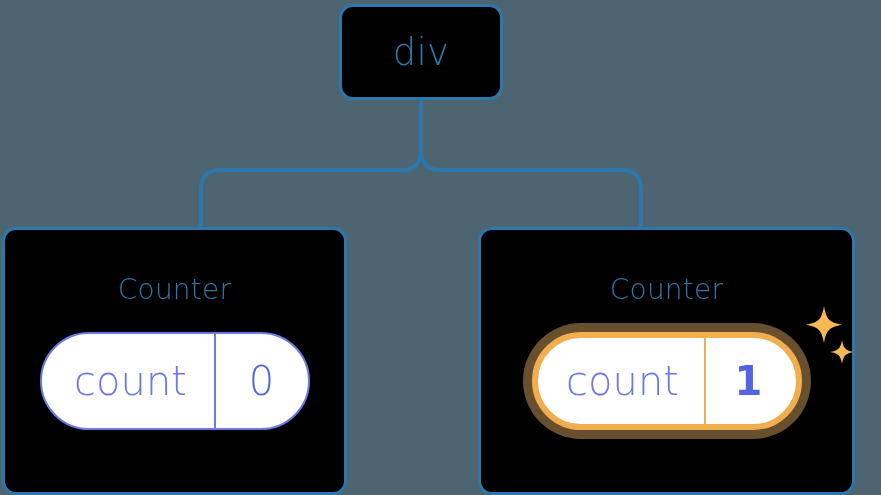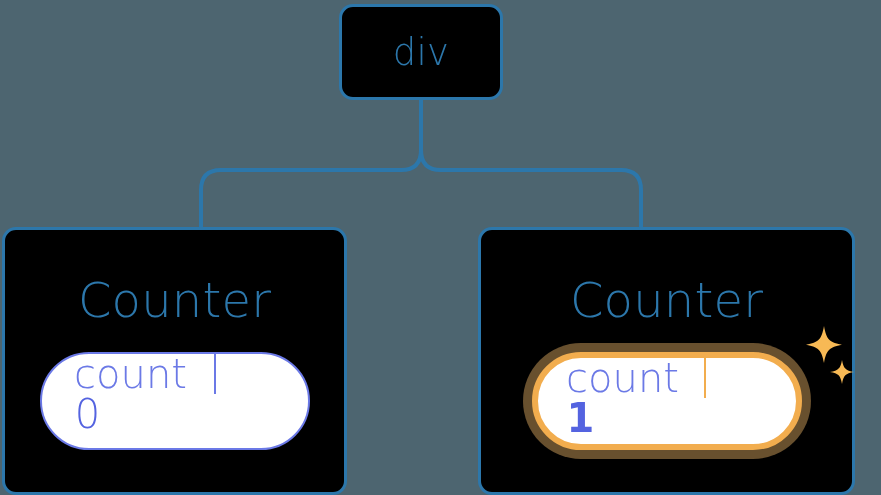--- a/index.html
+++ b/index.html
@@ -62,21 +62,21 @@
     white-space: nowrap;
   }
 
   
   .node-child {
     top: 227px;
     height: 268px;
     padding-top: 46px;
   }
   .node-child .node-title {
-    font-size: 48px;
+    font-size: 28px;
   }
   #node-counter-left {
     left: 2px;
     width: 345px;
   }
   #node-counter-right {
     left: 478px;
     width: 377px;
   }
 
@@ -89,21 +89,20 @@
     justify-content: center;
   }
   .pill {
     position: relative;
     display: flex;
     align-items: stretch;
     box-sizing: border-box;
     border-radius: 999px;
     background: #ffffff;
     height: 98px;
-    flex-direction: column;
   }
   .pill-key, .pill-val {
     display: flex;
     align-items: center;
     justify-content: center;
     box-sizing: border-box;
     line-height: 1;
   }
   .pill-key {
     color: #6b79e6;

